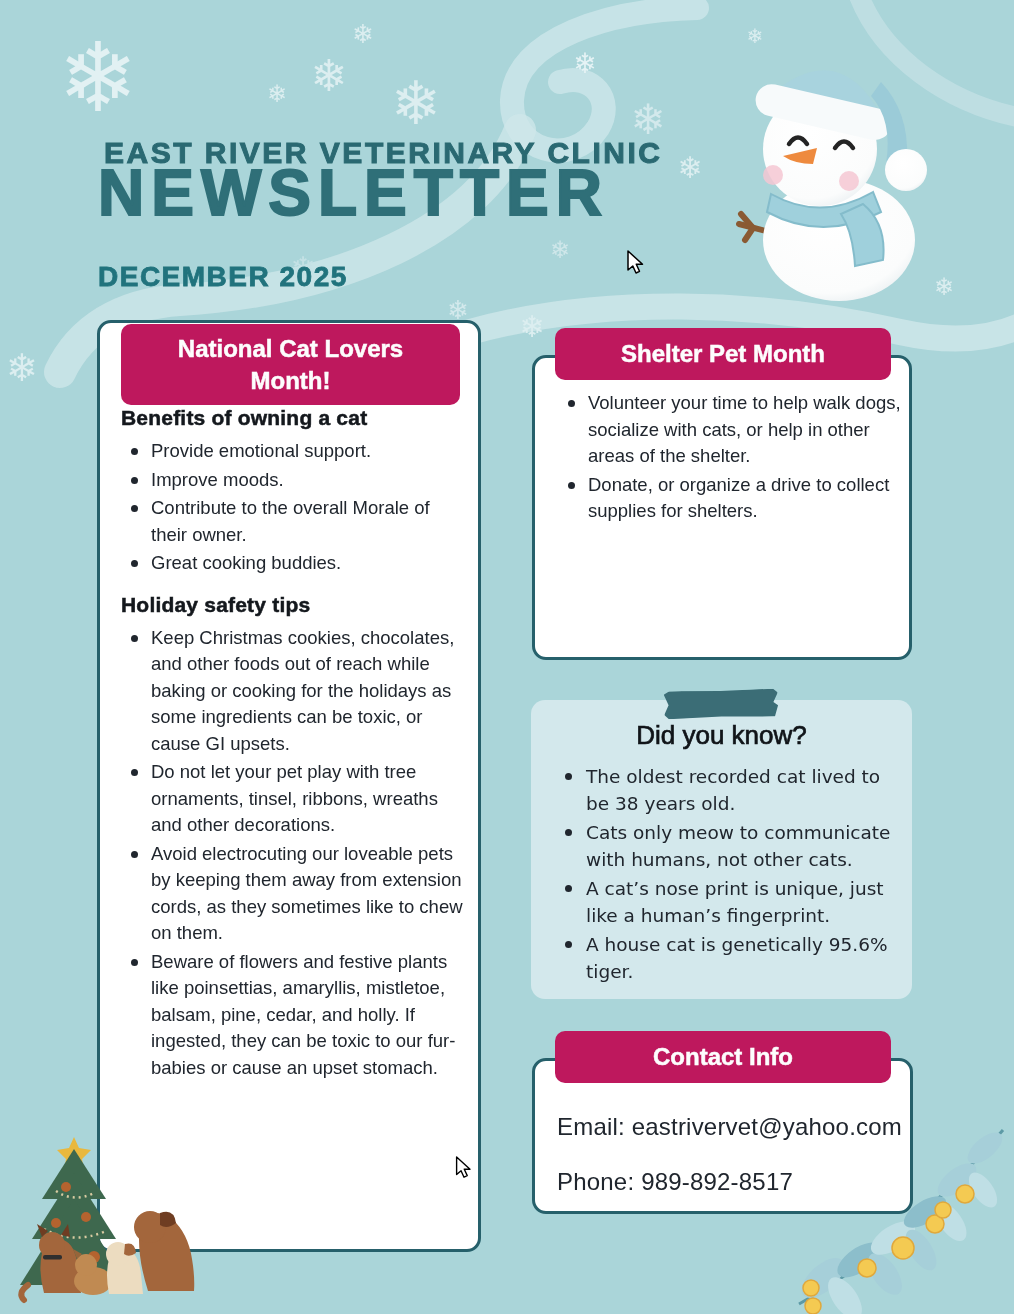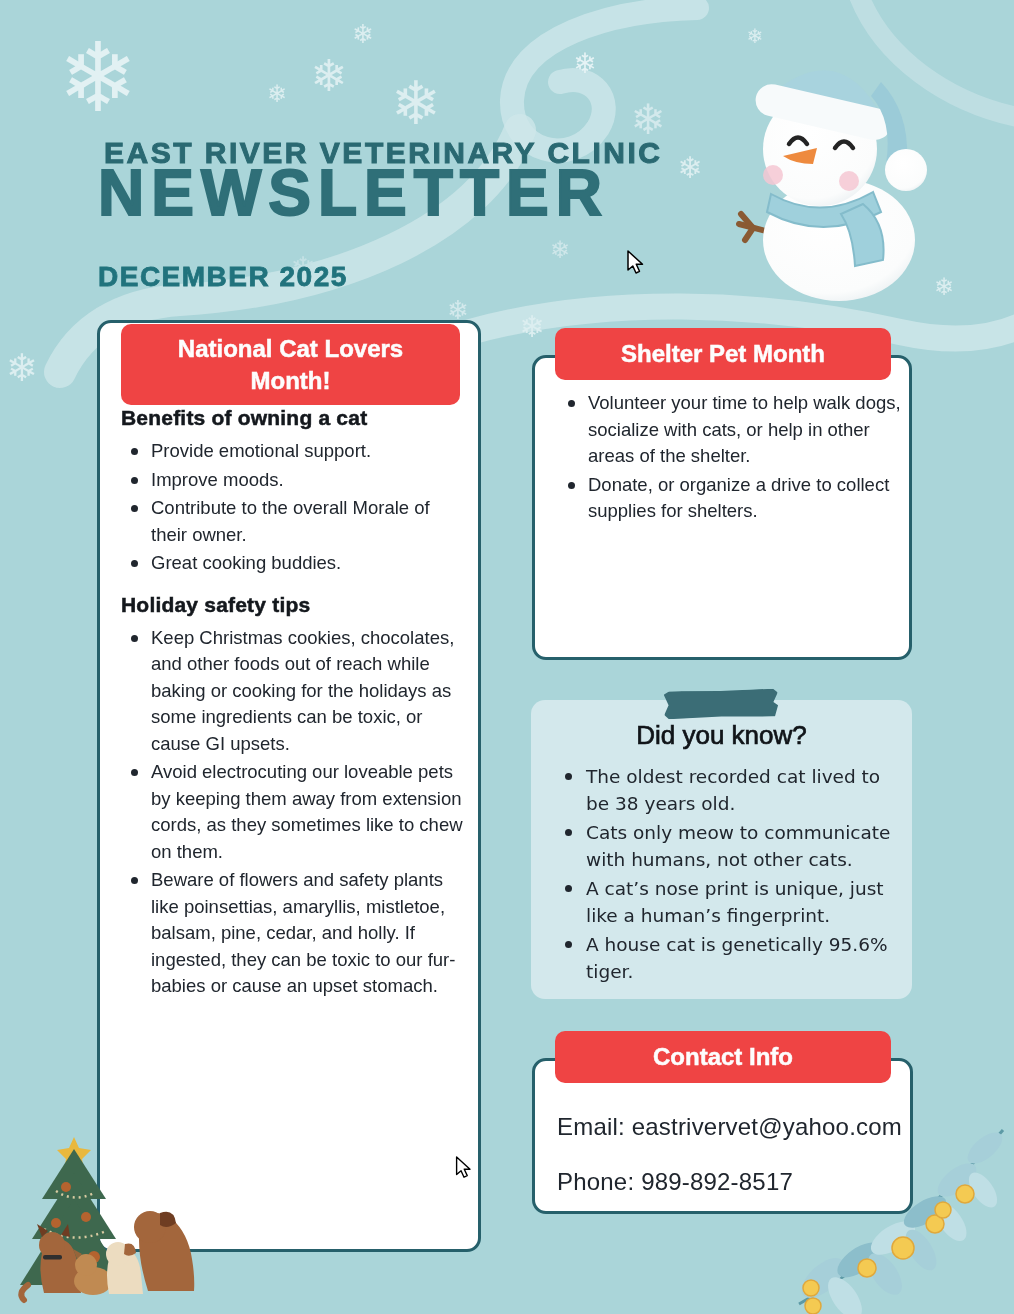--- a/index.html
+++ b/index.html
@@ -24,21 +24,21 @@
     left:98px;top:261px;font-size:28px;font-weight:bold;letter-spacing:1.5px;
     color:#21737d;-webkit-text-stroke:0.8px #21737d;z-index:3;
   }
 
   
   .card{
     background:#ffffff;border:3px solid #26606b;border-radius:14px;
     box-sizing:border-box;z-index:3;
   }
   .title-bar{
-    background:#ef4444;border-radius:10px;z-index:4;
+    background:#be185d;border-radius:10px;z-index:4;
     display:flex;align-items:center;justify-content:center;text-align:center;
     color:#fdfdfd;font-weight:bold;font-size:24px;line-height:1.32;
     -webkit-text-stroke:0.5px #fdfdfd;
   }
   #cat-card{left:97px;top:320px;width:384px;height:932px;}
   #cat-title{left:121px;top:324px;width:339px;height:81px;padding:0 20px;box-sizing:border-box;}
   #cat-content{left:119px;top:406px;width:348px;z-index:4;}
 
   #shelter-card{left:532px;top:355px;width:380px;height:305px;}
   #shelter-title{left:555px;top:328px;width:336px;height:52px;}
@@ -156,22 +156,23 @@
   <h3 class="section-heading">Benefits of owning a cat</h3>
   <ul class="bullets">
       <li>Provide emotional support.</li>
       <li>Improve moods.</li>
       <li>Contribute to the overall Morale of their owner.</li>
       <li>Great cooking buddies.</li>
     </ul>
   <h3 class="section-heading" style="margin-top:16px;">Holiday safety tips</h3>
   <ul class="bullets">
       <li>Keep Christmas cookies, chocolates, and other foods out of reach while baking or cooking for the holidays as some ingredients can be toxic, or cause GI upsets.</li>
+      <li>Do not let your pet play with tree ornaments, tinsel, ribbons, wreaths and other decorations.</li>
       <li>Avoid electrocuting our loveable pets by keeping them away from extension cords, as they sometimes like to chew on them.</li>
-      <li>Beware of flowers and safety plants like poinsettias, amaryllis, mistletoe, balsam, pine, cedar, and holly.  If ingested, they can be toxic to our fur-babies or cause an upset stomach.</li>
+      <li>Beware of flowers and festive plants like poinsettias, amaryllis, mistletoe, balsam, pine, cedar, and holly.  If ingested, they can be toxic to our fur-babies or cause an upset stomach.</li>
     </ul>
 </div>
 
 <div id="shelter-card" class="abs card"></div>
 <div id="shelter-title" class="abs title-bar">Shelter Pet Month</div>
 <div id="shelter-content" class="abs">
   <ul class="bullets">
       <li>Volunteer your time to help walk dogs, socialize with cats, or help in other areas of the shelter.</li>
       <li>Donate, or organize a drive to collect supplies for shelters.</li>
     </ul>

